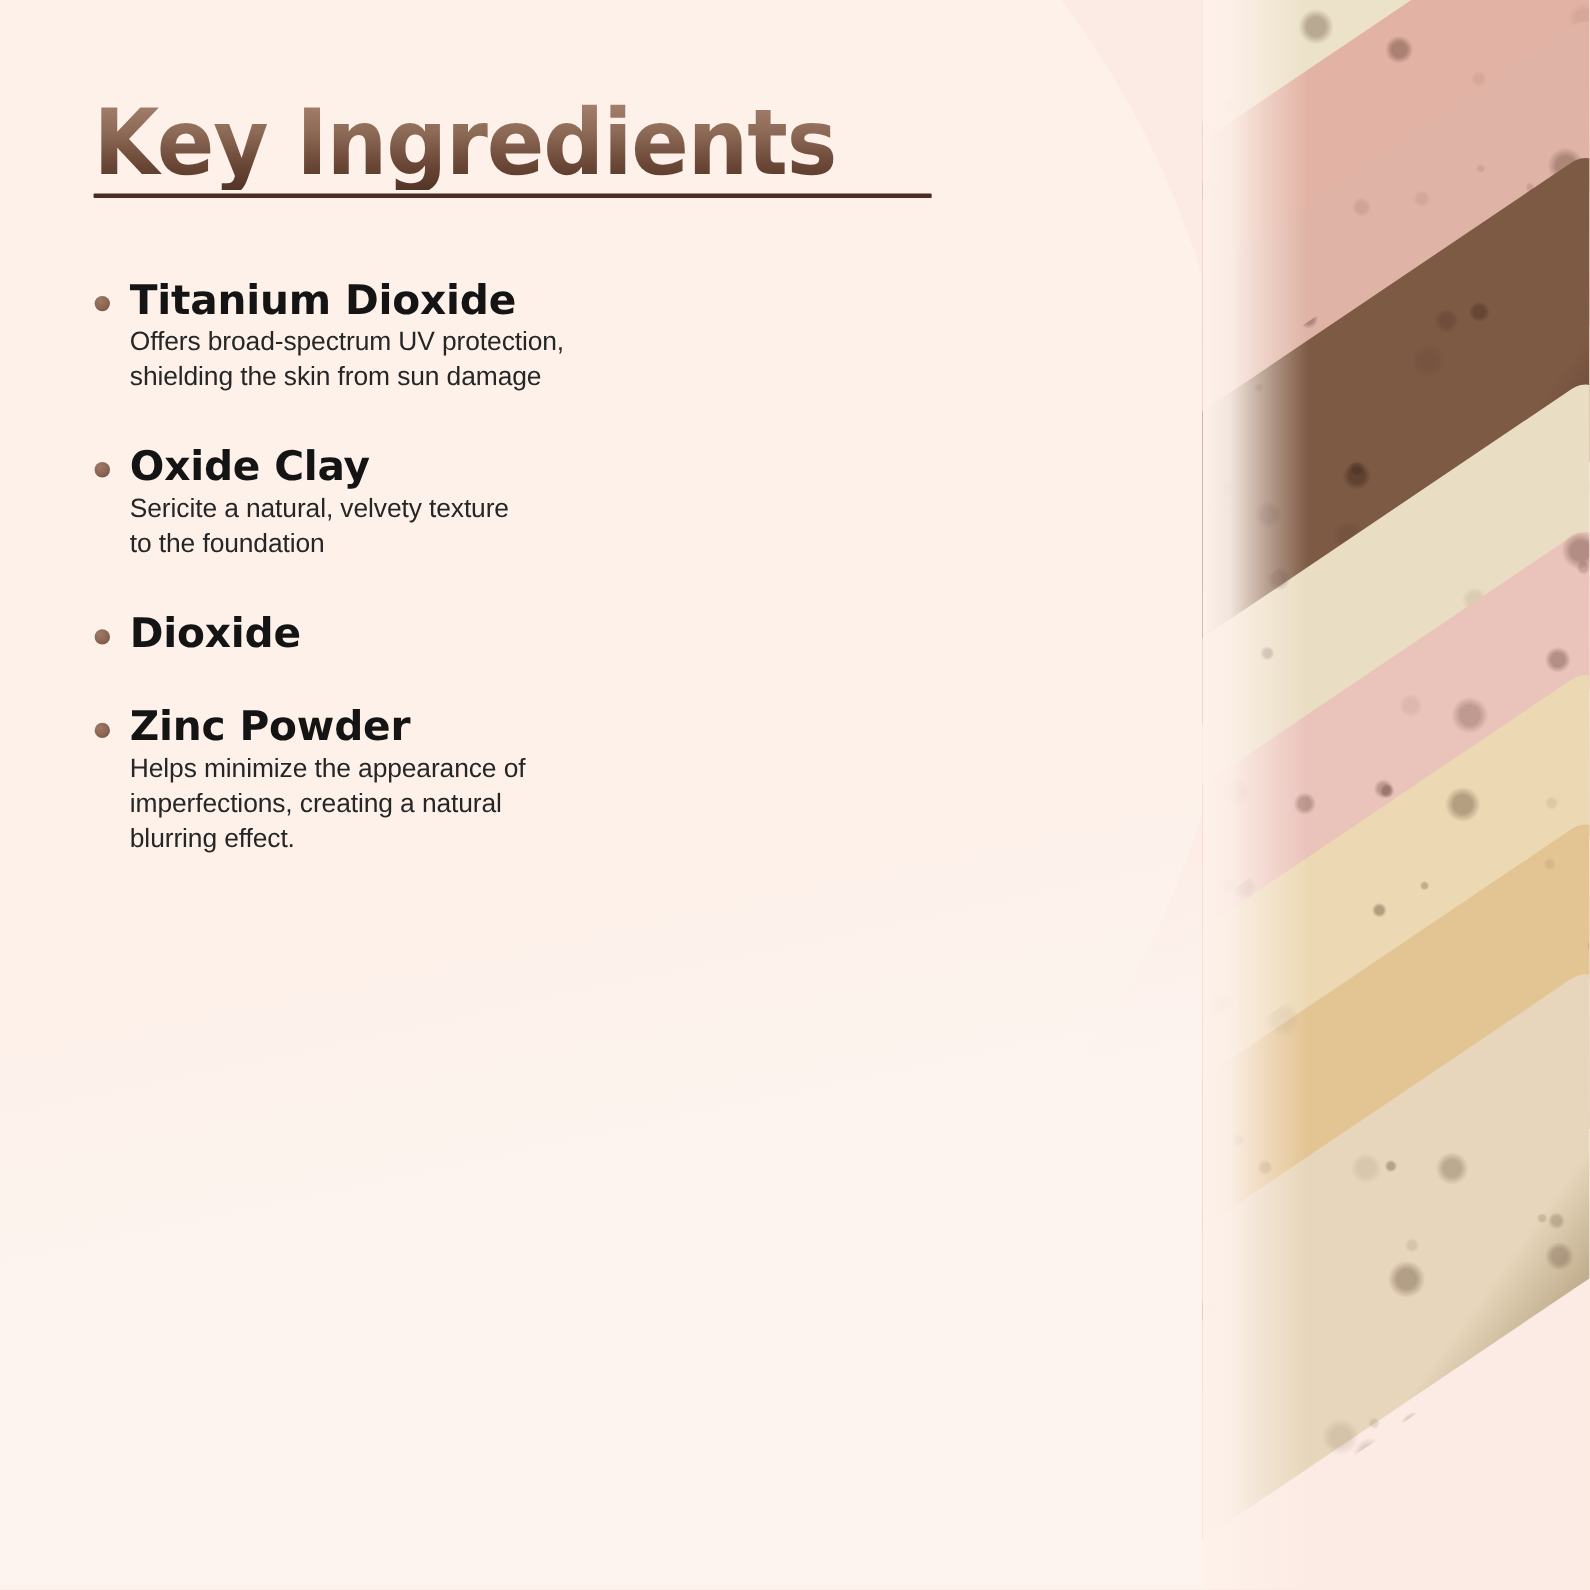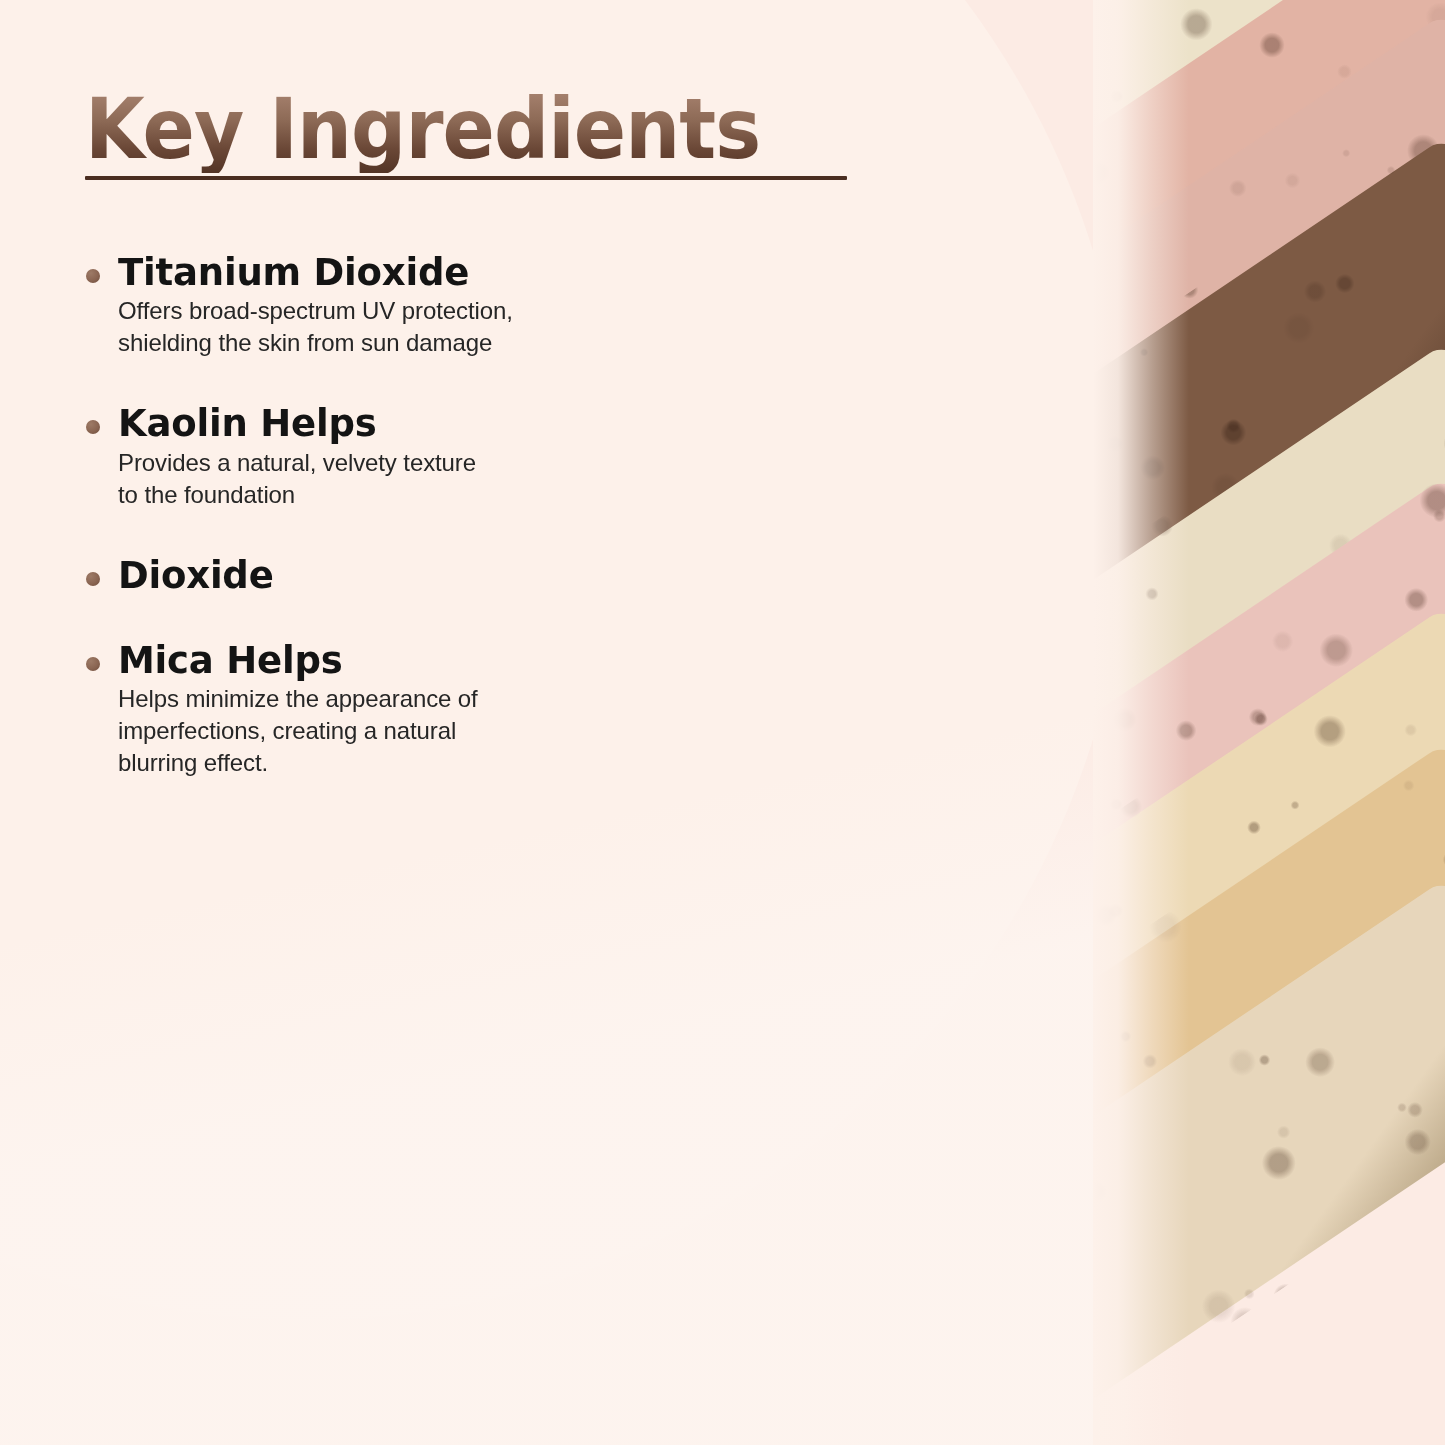--- a/index.html
+++ b/index.html
@@ -129,33 +129,33 @@
     <li class="ing-item">
       <span class="ing-bullet"></span>
       <div class="ing-name">Titanium Dioxide</div>
       <div class="ing-desc">Offers broad-spectrum UV protection,
 shielding the skin from sun damage</div>
     </li>
 
 
     <li class="ing-item">
       <span class="ing-bullet"></span>
-      <div class="ing-name">Kaolin Helps</div>
-      <div class="ing-desc">Provides a natural, velvety texture
+      <div class="ing-name">Oxide Clay</div>
+      <div class="ing-desc">Sericite a natural, velvety texture
 to the foundation</div>
     </li>
 
     <li class="ing-item">
       <span class="ing-bullet"></span>
       <div class="ing-name">Dioxide</div>
     </li>
 
     <li class="ing-item">
       <span class="ing-bullet"></span>
-      <div class="ing-name">Mica Helps</div>
+      <div class="ing-name">Zinc Powder</div>
       <div class="ing-desc">Helps minimize the appearance of
 imperfections, creating a natural
 blurring effect.</div>
     </li>
 
   </ul>
 </main>
 
 <div id="powder-column">
   <div id="powder-bands">

